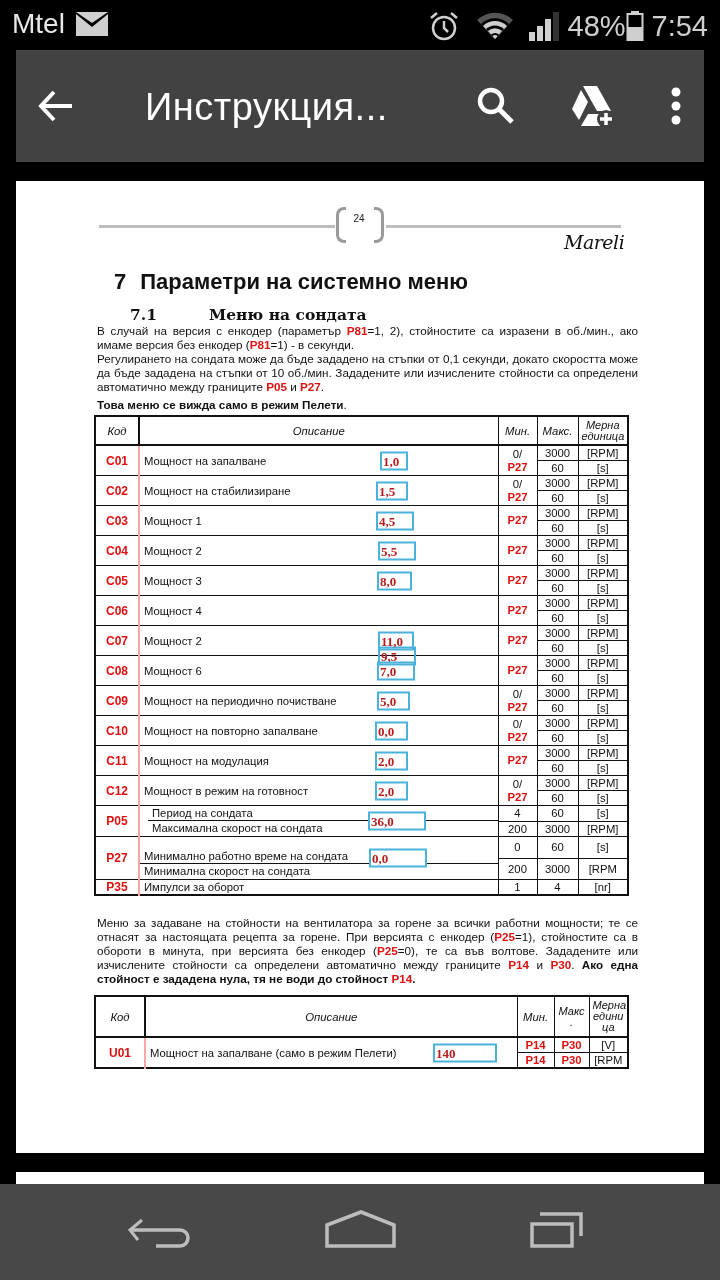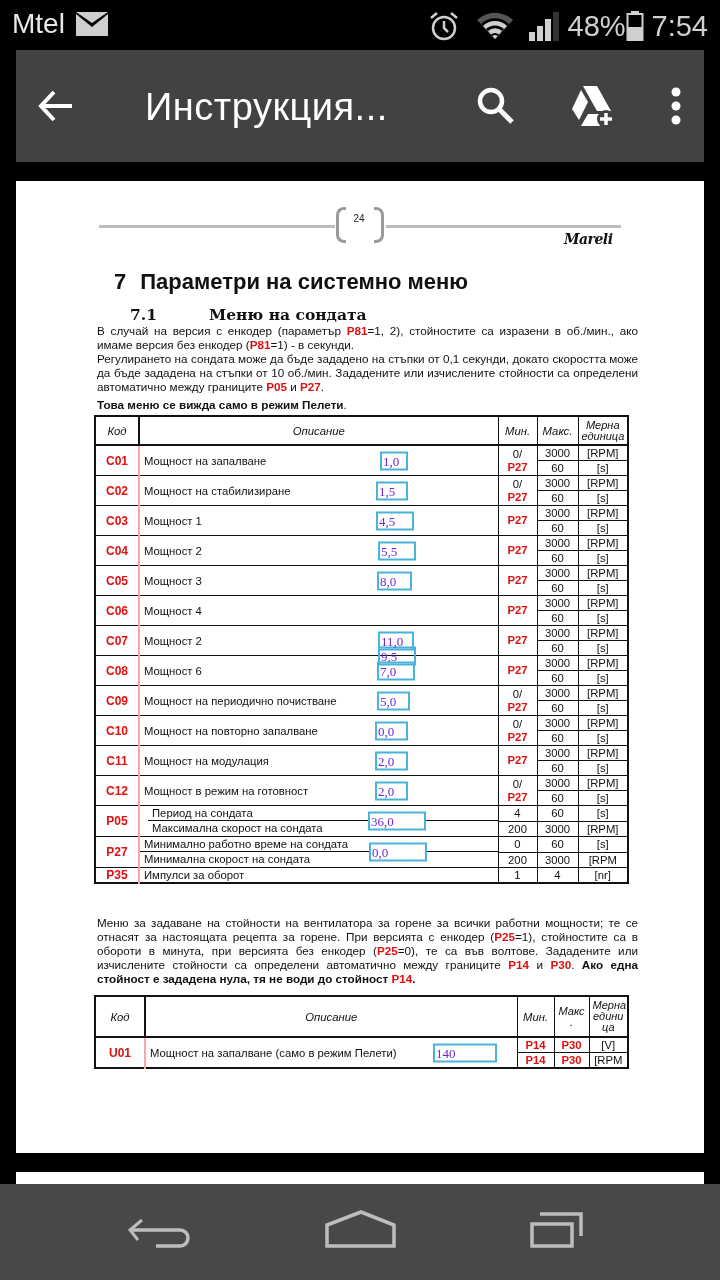--- a/index.html
+++ b/index.html
@@ -30,21 +30,21 @@
   .page { position: absolute; left: 16px; top: 181px; width: 688px; height: 972px; background: #fff; }
   .page2 { position: absolute; left: 16px; top: 1172px; width: 688px; height: 20px; background: #fff; }
 
   .hdr-line { position: absolute; top: 44px; height: 3px; background: #bdbdbd; }
   .hdr-line.l { left: 83px; width: 236px; }
   .hdr-line.r { left: 370px; width: 235px; }
   .bracket { position: absolute; top: 26px; width: 10px; height: 36px; border: 3px solid #9a9a9a; }
   .bracket.l { left: 320px; border-right: none; border-radius: 8px 0 0 8px; }
   .bracket.r { left: 358px; border-left: none; border-radius: 0 8px 8px 0; }
   .page-num { position: absolute; left: 326px; top: 32px; width: 34px; text-align: center; font-size: 10px; color: #222; }
-  .brand { position: absolute; left: 548px; top: 50px; font-family: "DejaVu Serif", serif; font-style: italic; font-weight: bold; font-size: 14px; color: #111; letter-spacing: -0.5px; }
+  .brand { position: absolute; left: 548px; top: 50px; font-family: "DejaVu Serif", serif; font-style: italic; font-weight: normal; font-size: 19px; color: #111; letter-spacing: -0.5px; }
 
   .h1 { position: absolute; left: 98px; top: 88px; font-family: Liberation Sans, sans-serif; font-weight: bold; font-size: 22px; color: #111; }
   .h1 .num { margin-right: 14px; }
   .h2 { position: absolute; font-family: "DejaVu Serif", serif; font-weight: bold; font-size: 15.5px; color: #111; }
   .h2 .num { display: inline-block; width: 79px; }
 
   .para { position: absolute; left: 81px; width: 541px; font-size: 11.7px; line-height: 14px; color: #111; text-align: justify; }
   .para b { font-weight: bold; }
   .red { color: #e01010; font-weight: bold; }
 
@@ -52,22 +52,22 @@
   table.t { position: absolute; border-collapse: collapse; table-layout: fixed; font-size: 11.3px; color: #111; }
   table.t td, table.t th { border: 1px solid #111; padding: 0 3px; }
   table.t { border: 2px solid #111; }
   table.t th { font-weight: normal; font-style: italic; text-align: center; height: 29px; border-bottom: 2px solid #111; }
   table.t td.code { color: #e01010; font-weight: bold; text-align: center; font-size: 12px; border-right: 2px solid #fca5a5; }
   table.t th.code { border-right: 2px solid #111; }
   table.t td.desc { position: relative; padding-left: 4px; }
   table.t td.minc { text-align: center; line-height: 13px; }
   table.t td.num { text-align: center; height: 15px; line-height: 14px; }
   .unit-head { line-height: 11px; font-size: 11px; }
-  .val-box { position: absolute; top: 50%; transform: translateY(-50%); height: 19px; border: 2px solid #4ab3dc; color: #6d28d9;
-    font-family: "Liberation Serif", "DejaVu Serif", serif; font-weight: normal; font-size: 13px; line-height: 15px; padding-left: 1px; background: transparent; }
+  .val-box { position: absolute; top: 50%; transform: translateY(-50%); height: 19px; border: 2px solid #4ab3dc; color: #b91c1c;
+    font-family: "Liberation Serif", "DejaVu Serif", serif; font-weight: bold; font-size: 13px; line-height: 15px; padding-left: 1px; background: transparent; }
   .sub-desc { display: block; height: 15px; line-height: 15px; }
   .sub-desc.top { border-bottom: 1px solid #111; margin: 0 -3px 0 -4px; padding-left: 4px; }
 
   
   .navbar { position: absolute; left: 0; top: 1184px; width: 720px; height: 96px; background: #484848; }
   .nav-btn { position: absolute; top: 26px; width: 80px; height: 44px; }
 </style>
 </head>
 <body>
 
@@ -315,21 +315,21 @@
           <td class="num">60</td>
           <td class="num">[s]</td>
         </tr>
         <tr>
           <td class="num">200</td>
           <td class="num">3000</td>
           <td class="num">[RPM]</td>
         </tr>
         <tr>
           <td class="code" rowspan="2">P27</td>
-          <td class="desc" rowspan="2" style="padding:0 3px 0 4px">
+          <td class="desc" rowspan="2" style="padding:12px 3px 0 4px">
             <span class="sub-desc top">Минимално работно време на сондата</span>
             <span class="sub-desc">Минимална скорост на сондата</span>
             <span class="val-box" style="left:229px; width:58px; background:#fff;">0,0</span>
           </td>
           <td class="num">0</td>
           <td class="num">60</td>
           <td class="num">[s]</td>
         </tr>
         <tr>
           <td class="num">200</td>

